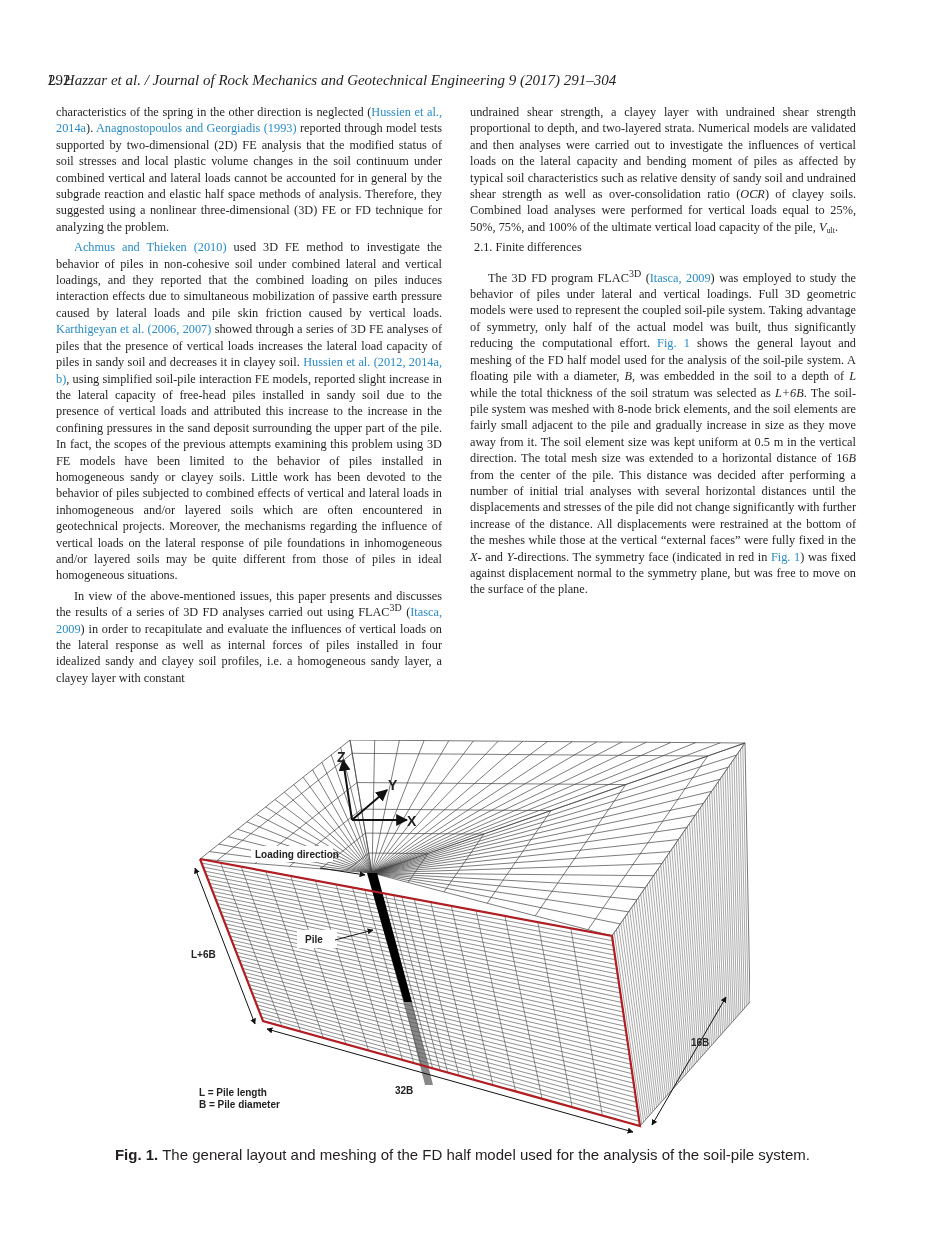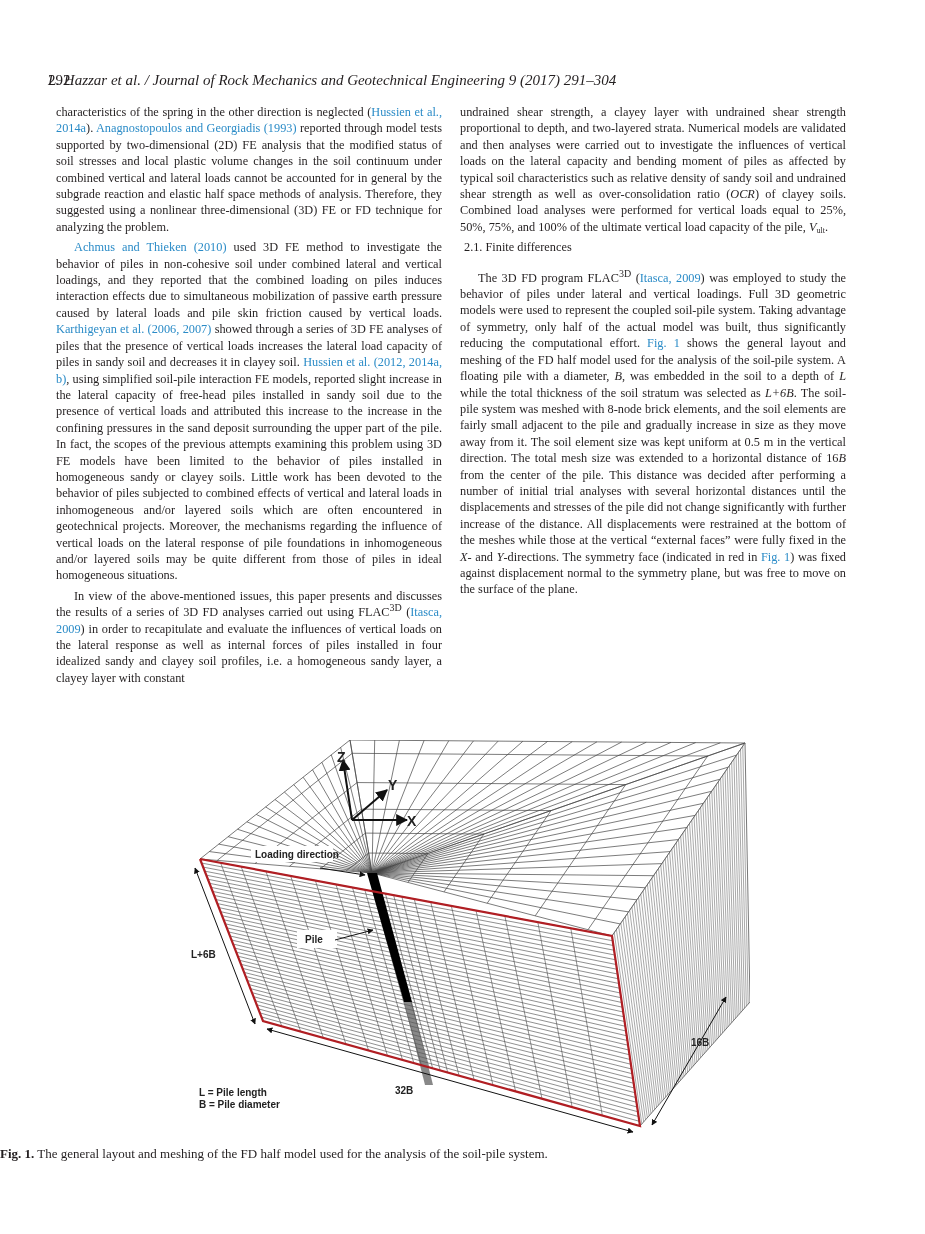--- a/index.html
+++ b/index.html
@@ -5,33 +5,33 @@
   html, body { margin:0; padding:0; background:#ffffff; }
   body { width:925px; height:1234px; position:relative; overflow:hidden;
          font-family:"DejaVu Serif","Liberation Serif", serif; color:#231f20; }
   .header { position:absolute; top:72px; left:48px; width:830px; height:16px;
             font-size:15px; font-style:italic; font-family:"Liberation Serif", serif; }
   .page-num { position:absolute; left:0; top:0; font-style:normal; }
   .running-head { position:absolute; left:0; right:12px; text-align:left; }
   .col { position:absolute; top:100px; width:394px; font-size:12.3px; line-height:16.4px;
          text-align:justify; font-family:"Liberation Serif", serif; }
   .col.left { left:52px; }
-  .col.right { left:456px; }
+  .col.right { left:466px; }
   .col p { margin:4px; }
   .col p.indent { text-indent:18px; }
   .link { color:#2a8bc7; }
   sup { font-size:10px; line-height:0; vertical-align:5px; }
   sub { font-size:8px; line-height:0; vertical-align:-2px; }
   .sec-title { font-family:"DejaVu Sans","Liberation Sans", sans-serif; font-weight:bold;
                font-size:12px; margin:16px 0 14px 0; }
   .subsec-title { margin:0 0 14px 8px; }
   .figure { position:absolute; left:185px; top:740px; width:565px; height:395px; }
   .figure svg { width:565px; height:395px; display:block; }
-  .caption { position:absolute; left:0; right:0; top:1146px; 
-             font-size:13px; font-family:Liberation Serif, serif; }
+  .caption { position:absolute; left:0; right:0; top:1146px; text-align:center;
+             font-size:15px; font-family:Liberation Sans, sans-serif; }
   .caption b { font-weight:bold; }
   .fig-label { font-family:"Liberation Sans","DejaVu Sans", sans-serif; font-weight:bold; fill:#222; }
 </style>
 </head>
 <body>
 
 <div class="header">
   <span class="page-num">292</span>
   <span class="running-head">L. Hazzar et al. / Journal of Rock Mechanics and Geotechnical Engineering 9 (2017) 291–304</span>
 </div>

